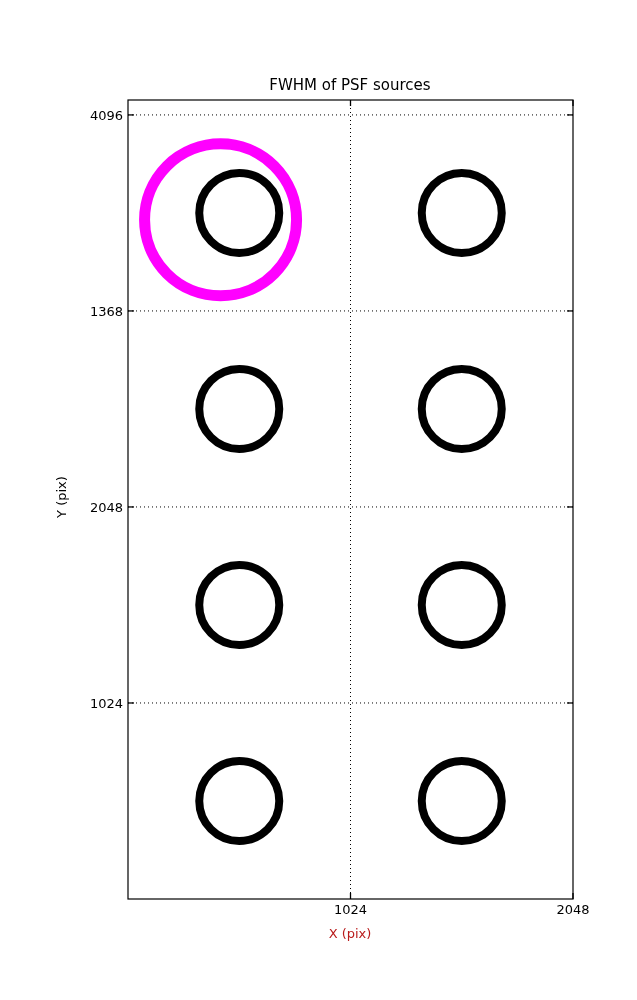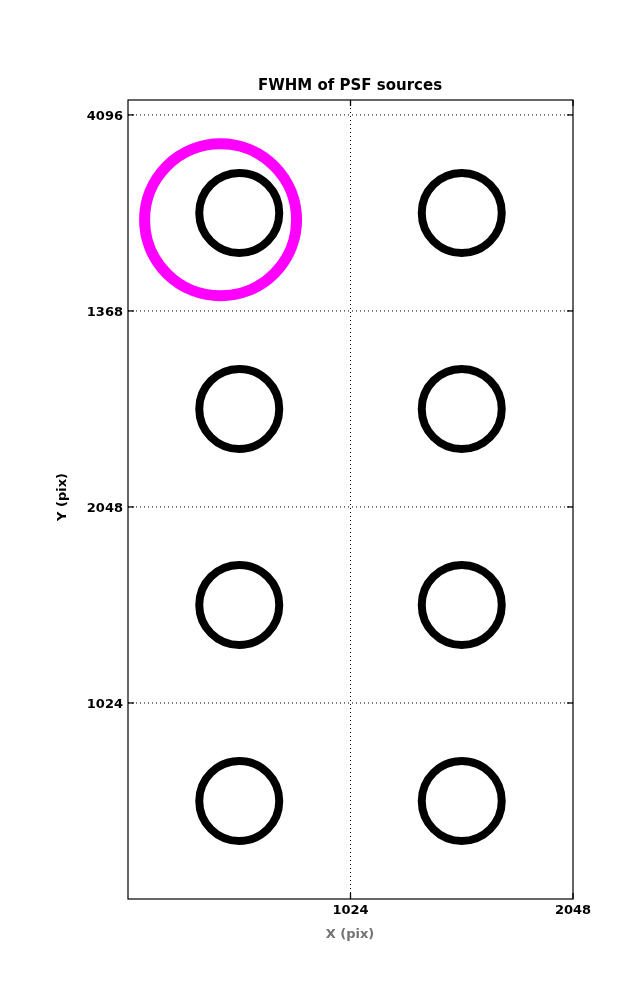--- a/index.html
+++ b/index.html
@@ -7,21 +7,20 @@
     padding: 0;
     background: #ffffff;
     font-family: "DejaVu Sans", "Liberation Sans", sans-serif;
   }
   .figure {
     position: relative;
     width: 637px;
     height: 1000px;
     background: #ffffff;
     overflow: hidden;
-    font-weight: bold;
   }
   .plot-svg {
     position: absolute;
     left: 0;
     top: 0;
   }
   .chart-title {
     position: absolute;
     left: 350px;
     top: 76px;
@@ -29,21 +28,21 @@
     font-size: 15px;
     color: #000000;
     white-space: nowrap;
   }
   .x-axis-label {
     position: absolute;
     left: 350px;
     top: 926px;
     transform: translateX(-50%);
     font-size: 13px;
-    color: #737373;
+    color: #b91c1c;
     white-space: nowrap;
   }
   .y-axis-label {
     position: absolute;
     left: 61px;
     top: 497px;
     transform: translate(-50%, -50%) rotate(-90deg);
     font-size: 13px;
     color: #000000;
     white-space: nowrap;

